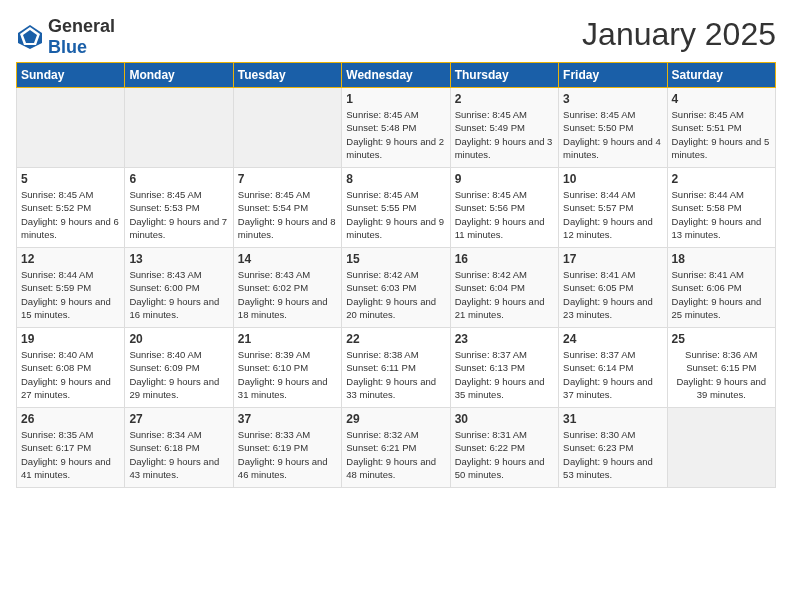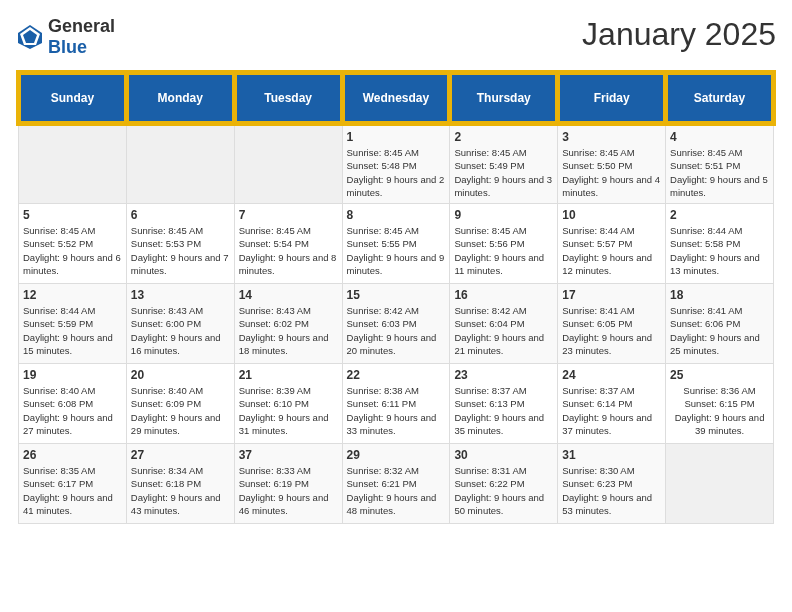--- a/index.html
+++ b/index.html
@@ -7,21 +7,21 @@
       font-family: Arial, sans-serif;
       background: #fff;
       width: 792px;
       min-height: 612px;
       padding: 16px;
     }
     .header-area {
       display: flex;
       justify-content: space-between;
       align-items: flex-start;
-      margin-bottom: 12px;
+      margin-bottom: 4px;
     }
     .logo {
       display: flex;
       align-items: center;
       gap: 4px;
     }
     .logo-icon {
       width: 28px;
       height: 28px;
     }
@@ -40,23 +40,23 @@
     table {
       width: 100%;
       border-collapse: collapse;
       table-layout: fixed;
     }
     thead tr th {
       background-color: #1a5fa8;
       color: #fff;
       font-size: 12px;
       font-weight: bold;
-      padding: 16px 4px;
-      text-align: center;
-      border: 5px solid #eab308;
+      padding: 5px 4px;
+      text-align: left;
+      border: 1px solid #eab308;
     }
     tbody tr td {
       vertical-align: top;
       font-size: 10px;
       color: #333;
       padding: 4px;
       border: 1px solid #ddd;
       height: 80px;
       background: #fff;
     }

